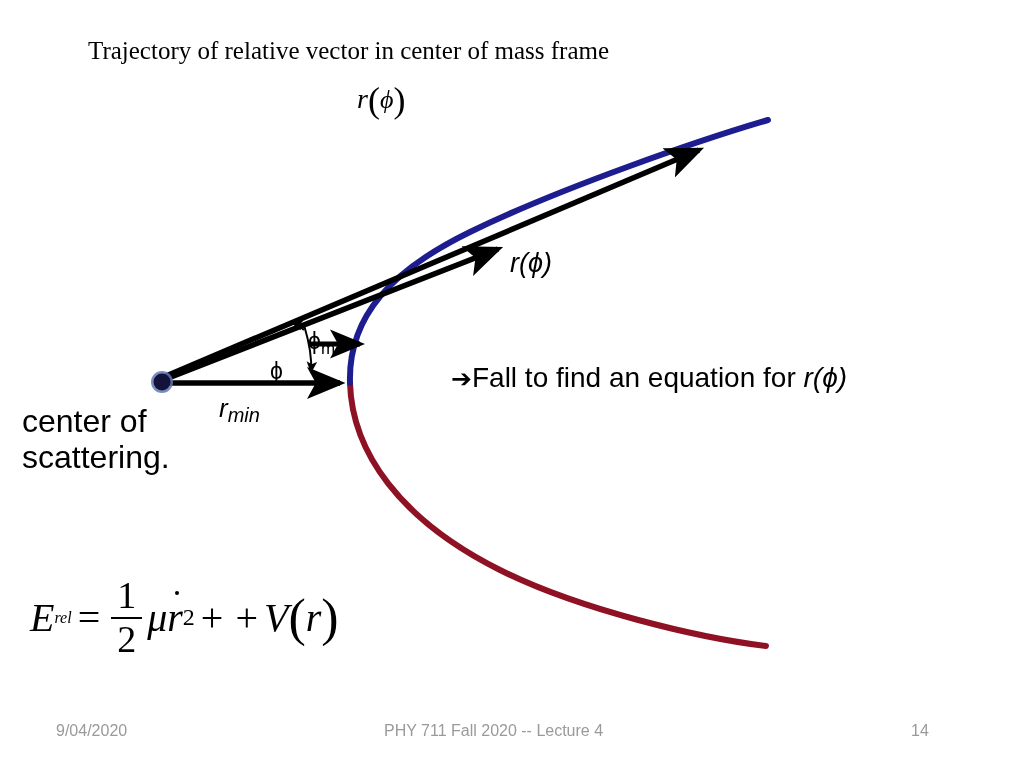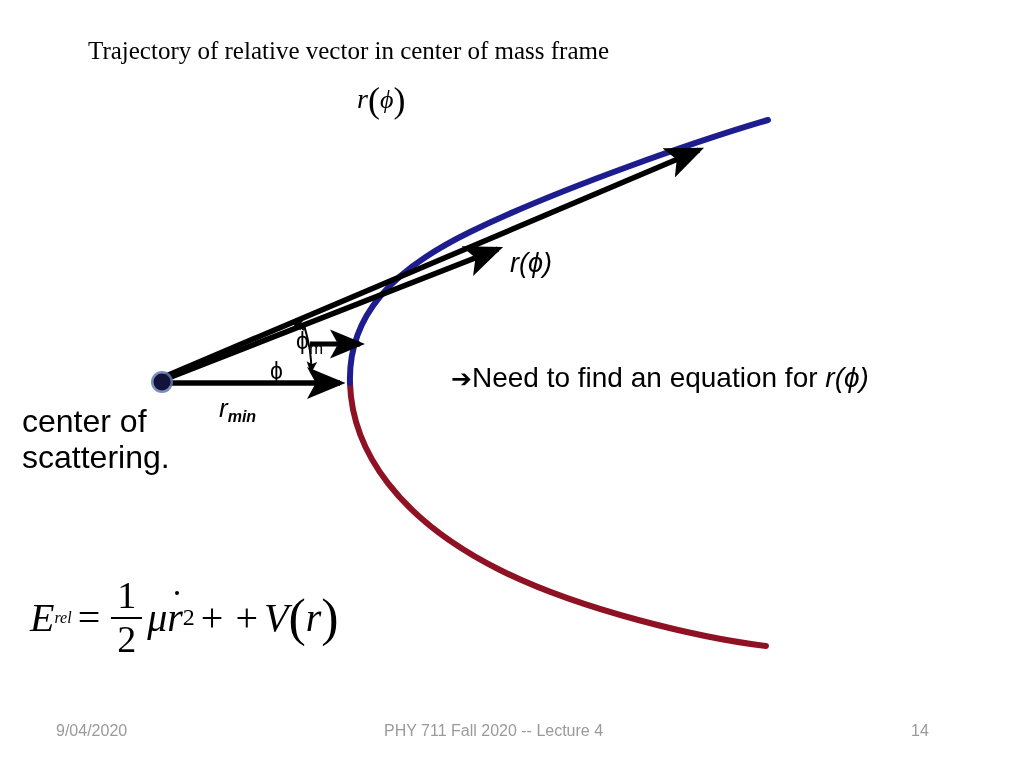--- a/index.html
+++ b/index.html
@@ -67,40 +67,39 @@
   }
 
   
   .angle-label {
     position: absolute;
     font-family: "Liberation Sans", sans-serif;
     font-size: 23px;
     white-space: nowrap;
   }
   .angle-phi  { left: 270px; top: 358px; }
-  .angle-phim { left: 296px; top: 328px; }
+  .angle-phim { left: 308px; top: 328px; }
   .angle-phim .sub {
     font-size: 17px;
     vertical-align: -5px;
   }
 
   
   .rmin-label {
     position: absolute;
     left: 219px;
     top: 393px;
     font-family: "Liberation Sans", sans-serif;
     font-style: italic;
     font-size: 26px;
     white-space: nowrap;
   }
   .rmin-label .sub {
-    font-size: 16px;
+    font-size: 20px;
     vertical-align: -5px;
-    font-weight: bold;
   }
 
   
   .center-label {
     position: absolute;
     left: 22px;
     top: 403px;
     font-family: "Liberation Sans", sans-serif;
     font-size: 32px;
     line-height: 36px;
@@ -260,21 +259,21 @@
   <div class="rmin-label">
     <span>r</span><span class="sub">min</span>
   </div>
 
   <div class="center-label">
     <div>center of</div>
     <div>scattering.</div>
   </div>
 
   <div class="need-label">
-    <span class="arrow-glyph">➔</span><span>Need to find an equation for </span><span class="ital">r(ϕ)</span>
+    <span class="arrow-glyph">➔</span><span>Fall to find an equation for </span><span class="ital">r(ϕ)</span>
   </div>
 
   <div class="equation">
     <span class="it">E</span>
       <span class="sub">rel</span>
     <span class="op">=</span>
 
     <span class="frac">
       <span class="num">1</span>
       <span class="bar"></span>

